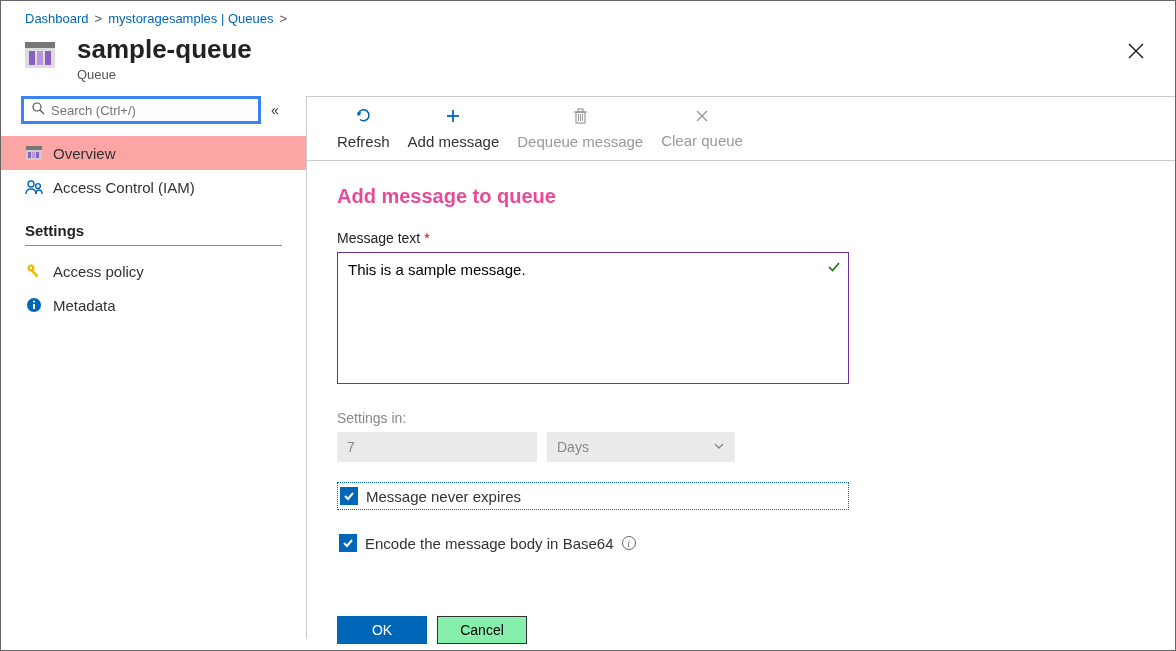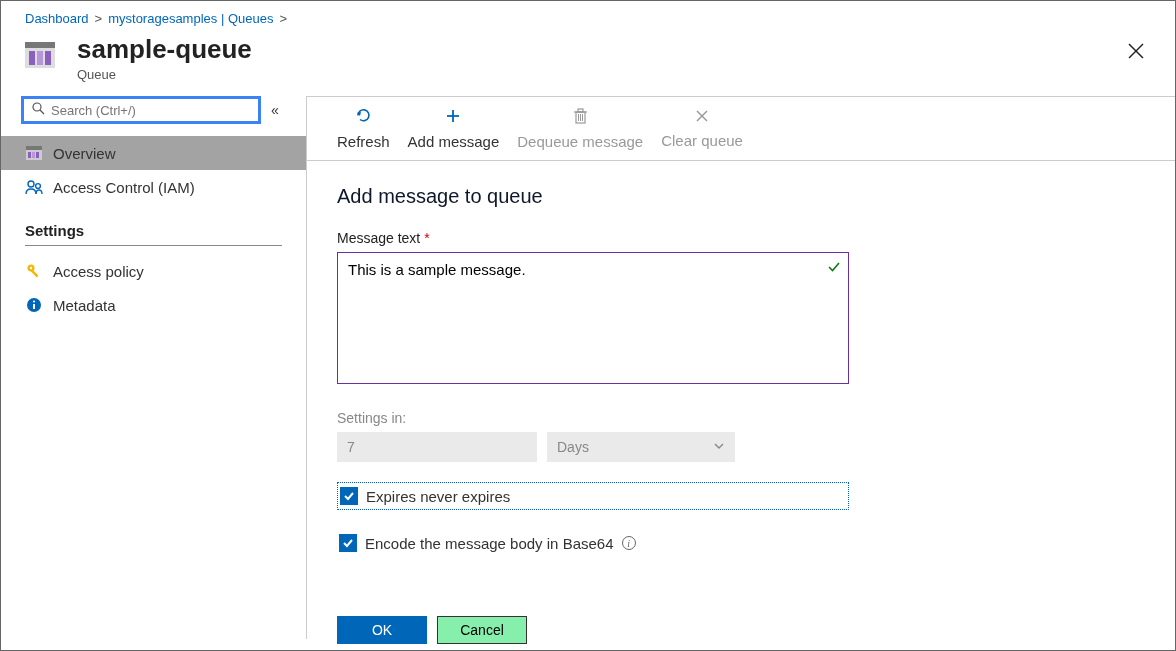--- a/index.html
+++ b/index.html
@@ -18,35 +18,35 @@
 
     .layout { display: flex; height: calc(651px - 108px); }
     .sidebar { width: 305px; padding: 0 0 0 0; }
     .sidebar-top { display: flex; align-items: center; padding: 0 0 12px 20px; gap: 10px; }
     .search-box { display: flex; align-items: center; border: 3px solid #3b82f6; width: 240px; height: 28px; padding: 0 8px; background: #fff; }
     .search-box input { border: none; outline: none; font-size: 13px; width: 100%; }
     .search-icon { color: #555; margin-right: 6px; }
     .collapse { color: #333; cursor: pointer; font-size: 14px; }
 
     .nav-item { display: flex; align-items: center; padding: 8px 10px 8px 24px; font-size: 15px; color: #333; cursor: pointer; gap: 10px; }
-    .nav-item.active { background: #a3a3a3; align-items: center; }
+    .nav-item.active { background: #fca5a5; align-items: center; }
     .nav-icon { width: 18px; height: 18px; display: flex; align-items: center; justify-content: center; }
 
     .section-hdr { font-size: 15px; font-weight: 600; padding: 18px 24px 6px 24px; color: #222; }
     .section-line { border-top: 1px solid #888; margin: 0 24px 8px 24px; }
 
     .main { flex: 1; border-left: 1px solid #ccc; border-top: 1px solid #ccc; padding: 0; position: relative; }
     .toolbar { display: flex; align-items: center; gap: 18px; padding: 10px 12px 10px 30px; }
     .tool-btn { display: flex; align-items: center; gap: 6px; font-size: 15px; color: #333; cursor: pointer; flex-direction: column; }
     .tool-btn.accent svg, .tool-btn.accent .ticon { color: #0067b8; }
     .tool-btn.disabled { color: #999; cursor: default; }
     .toolbar-sep { border-bottom: 1px solid #ccc; }
 
     .form-area { padding: 24px 30px; }
-    .form-title { font-size: 20px; font-weight: 400; color: #0f172a; margin-bottom: 22px; }
+    .form-title { font-size: 20px; font-weight: 700; color: #ec4899; margin-bottom: 22px; }
     .field-label { font-size: 14px; color: #222; margin-bottom: 6px; }
     .req { color: #c00; }
     .textarea-wrap { position: relative; width: 512px; }
     .textarea { width: 512px; height: 132px; border: 1px solid #6b2fa0; padding: 8px 28px 20px 10px; font-size: 15px; font-family: inherit; resize: none; outline: none; }
     .check-valid { position: absolute; top: 8px; right: 8px; color: #107c10; }
 
     .expires-label { font-size: 14px; color: #888; margin-top: 22px; margin-bottom: 6px; }
     .expires-row { display: flex; gap: 10px; }
     .expires-num { width: 200px; height: 30px; background: #eaeaea; border: none; padding: 0 10px; font-size: 14px; color: #888; }
     .expires-unit { width: 188px; height: 30px; background: #eaeaea; border: none; padding: 0 10px; font-size: 14px; color: #888; display: flex; align-items: center; justify-content: space-between; }
@@ -231,21 +231,21 @@
           </span>
         </div>
       </div>
 
       <div class="checkbox-row dotted">
         <div class="checkbox">
           <svg width="12" height="12" viewBox="0 0 12 12">
               <polyline points="2,6 5,9 10,3" fill="none" stroke="#fff" stroke-width="2"></polyline>
             </svg>
         </div>
-        <span>Expires never expires</span>
+        <span>Message never expires</span>
       </div>
 
       <div class="checkbox-row">
         <div class="checkbox">
           <svg width="12" height="12" viewBox="0 0 12 12">
               <polyline points="2,6 5,9 10,3" fill="none" stroke="#fff" stroke-width="2"></polyline>
             </svg>
         </div>
         <span>Encode the message body in Base64</span>
         <span class="info-icon">i</span>

